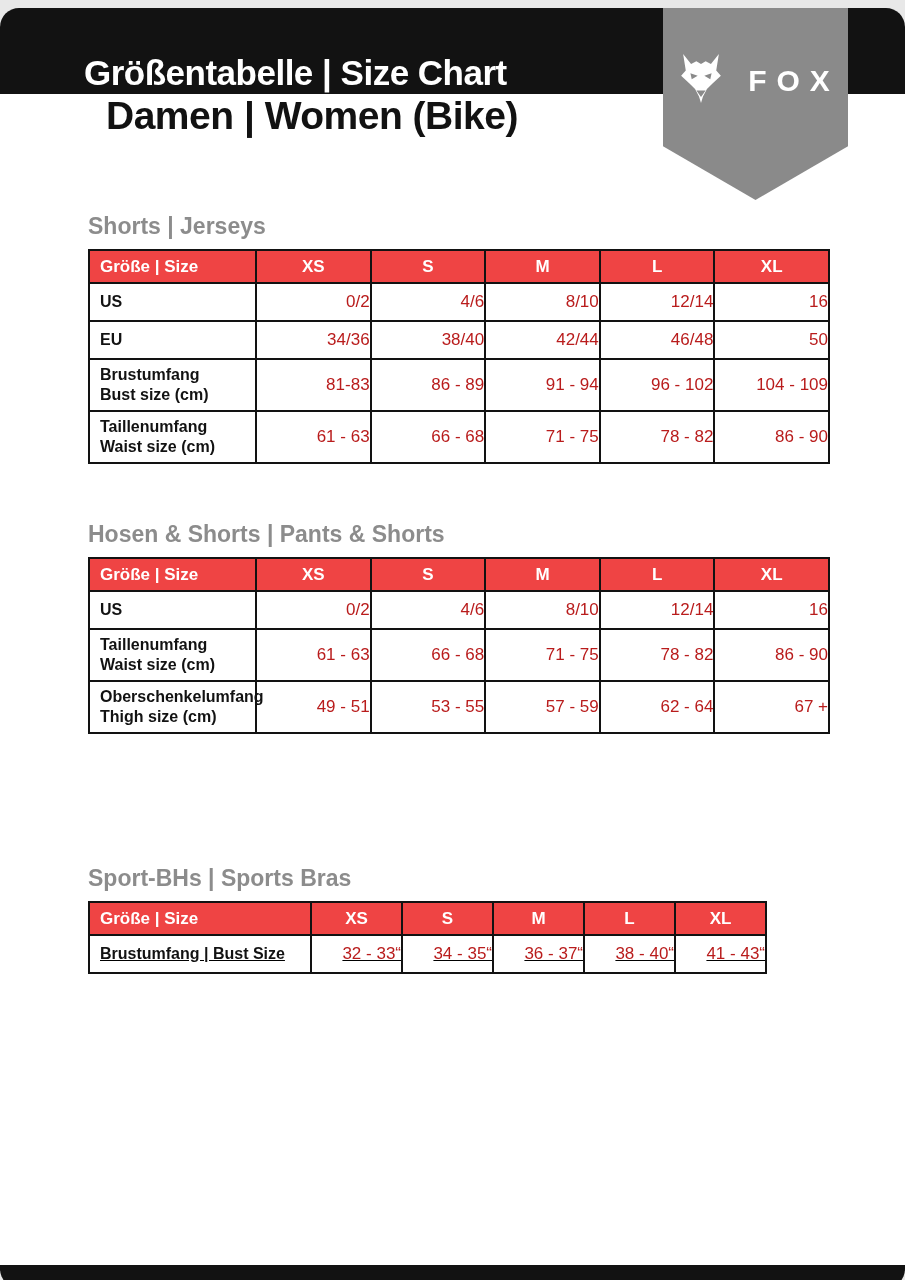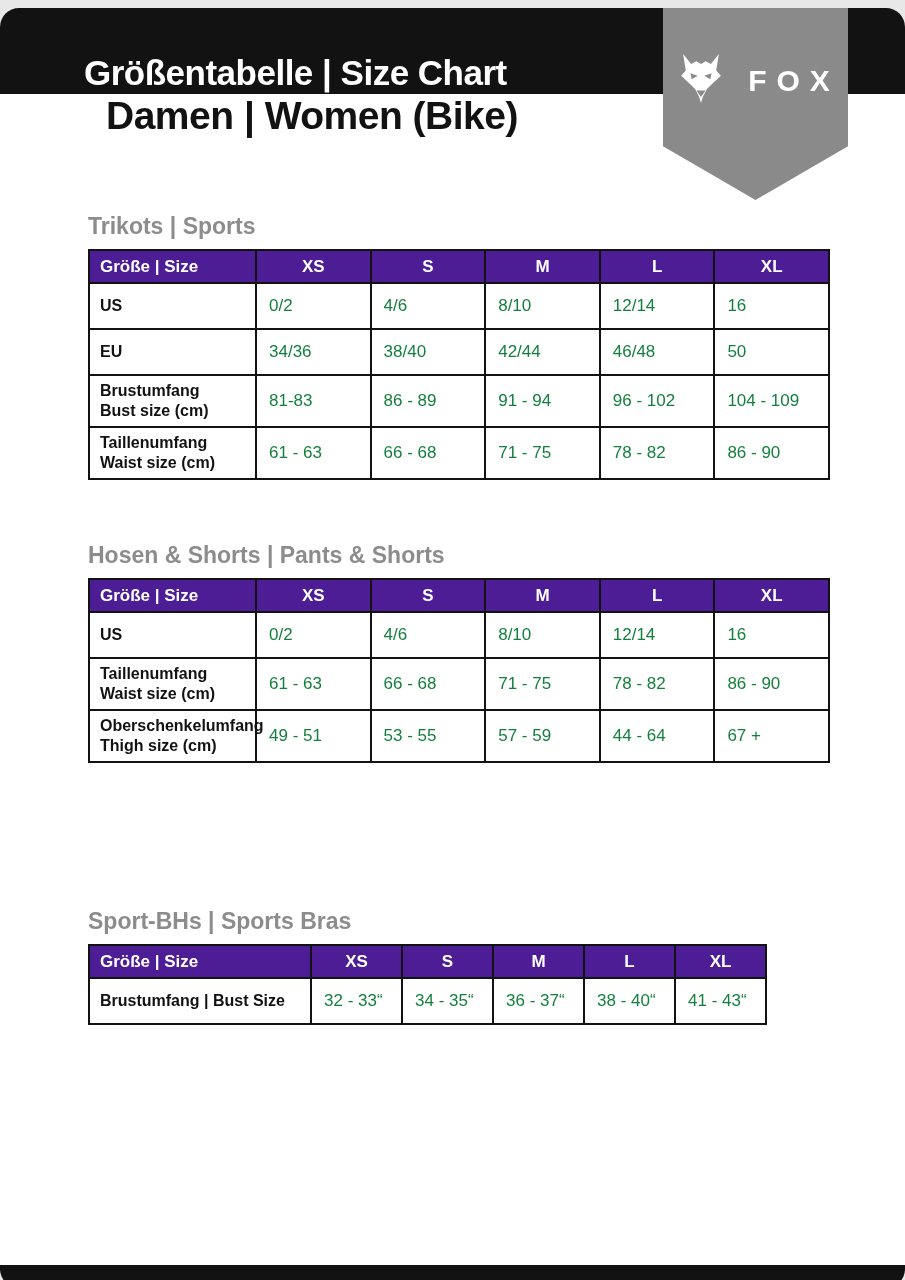--- a/index.html
+++ b/index.html
@@ -31,49 +31,49 @@
     display:flex; align-items:center; justify-content:center;
     gap:27px; padding-top:46px;
   }
   .wordmark {
     color:#ffffff; font-size:30px; font-weight:bold;
     letter-spacing:10px; margin-right:-10px; line-height:30px;
   }
 
   .section { position:absolute; left:88px; }
   #sec-0 { top:205px; }
-  #sec-1 { top:534px; }
-  #sec-2 { top:900px; }
+  #sec-1 { top:513px; }
+  #sec-2 { top:857px; }
   .sec-title {
     font-size:23px; font-weight:bold; color:#8c8c8c;
     margin:0 0 9px 0; white-space:nowrap;
   }
 
   table { border-collapse:collapse; table-layout:fixed; background:#ffffff; }
   #sec-0 table, #sec-1 table { width:742px; }
   #sec-2 table { width:679px; }
   col.col-label { width:167px; }
   #sec-2 col.col-label { width:222px; }
   th, td { border:2px solid #121212; }
   thead th {
-    background:#4c1d95; color:#ffffff; font-size:17px; font-weight:bold;
+    background:#ef4444; color:#ffffff; font-size:17px; font-weight:bold;
     height:33px; text-align:center; padding:0;
   }
   thead th.label-cell { text-align:left; padding-left:10px; }
   tbody th {
     text-align:left; padding:5px 8px 5px 10px;
     font-size:16px; color:#121212; line-height:20px; font-weight:bold;
   }
   tbody td {
-    text-align:left; font-size:17px; color:#15803d; font-weight:normal;
-    padding:12px;
+    text-align:right; font-size:17px; color:#b91c1c; font-weight:normal;
+    padding:0;
   }
   tbody tr { height:38px; }
   tbody tr.tall { height:52px; }
-  #sec-2 tbody tr { height:46px; }
+  #sec-2 tbody tr { height:38px;text-decoration:underline; }
 </style>
 </head>
 <body>
 
 <div class="page">
 
   <div class="topbar"></div>
   <div class="bottombar"></div>
 
   <div class="title1">Größentabelle | Size Chart</div>
@@ -87,21 +87,21 @@
           <path fill="#8a8a8a" d="M14,29 L25,33 L16,38 Z"></path>
           <path fill="#8a8a8a" d="M46,29 L35,33 L44,38 Z"></path>
           <path fill="#8a8a8a" d="M23,55 L37,55 L30,65 Z"></path>
         </svg>
       </span>
       <span class="wordmark">FOX</span>
     </div>
   </div>
 
   <div class="section" id="sec-0">
-    <h2 class="sec-title">Trikots | Sports</h2>
+    <h2 class="sec-title">Shorts | Jerseys</h2>
     <table>
         <colgroup>
           <col class="col-label">
           <col class="col-size">
           <col class="col-size">
           <col class="col-size">
           <col class="col-size">
           <col class="col-size">
         </colgroup>
         <thead>
@@ -199,21 +199,21 @@
             <td>86 - 90</td>
           </tr>
           <tr class="tall">
             <th>
               <div>Oberschenkelumfang</div>
               <div>Thigh size (cm)</div>
             </th>
             <td>49 - 51</td>
             <td>53 - 55</td>
             <td>57 - 59</td>
-            <td>44 - 64</td>
+            <td>62 - 64</td>
             <td>67 +</td>
           </tr>
         </tbody>
       </table>
   </div>
 
   <div class="section" id="sec-2">
     <h2 class="sec-title">Sport-BHs | Sports Bras</h2>
     <table>
         <colgroup>

